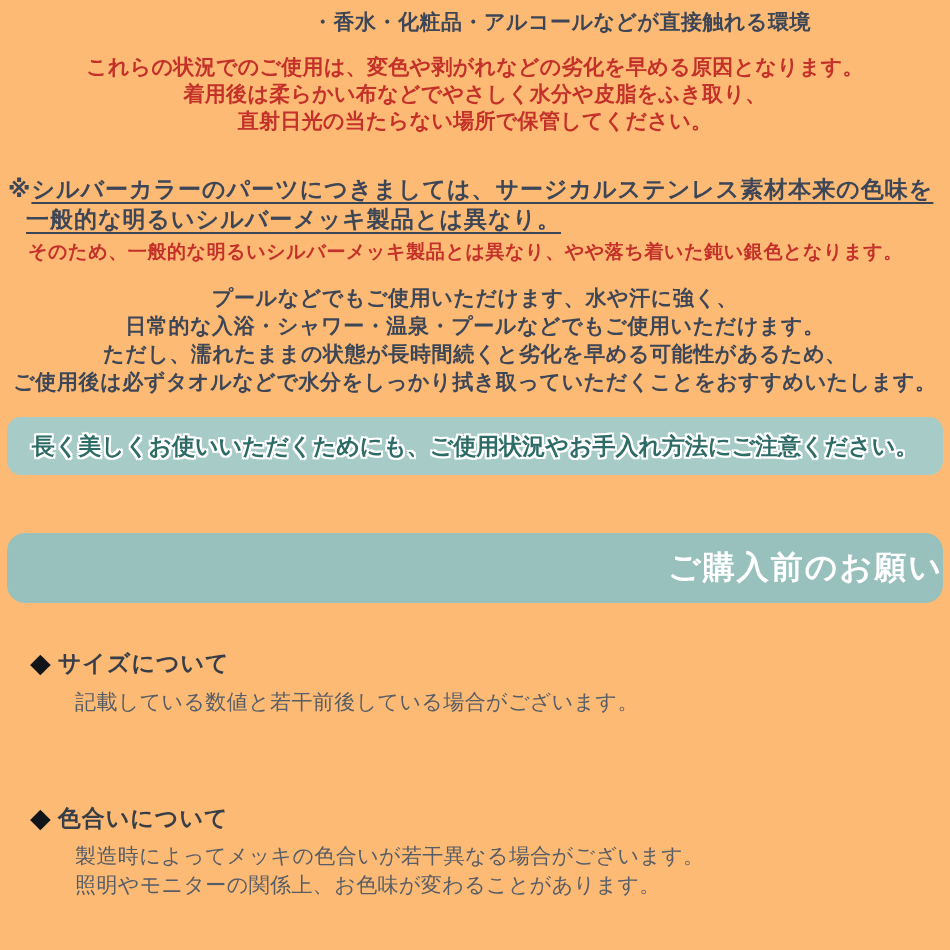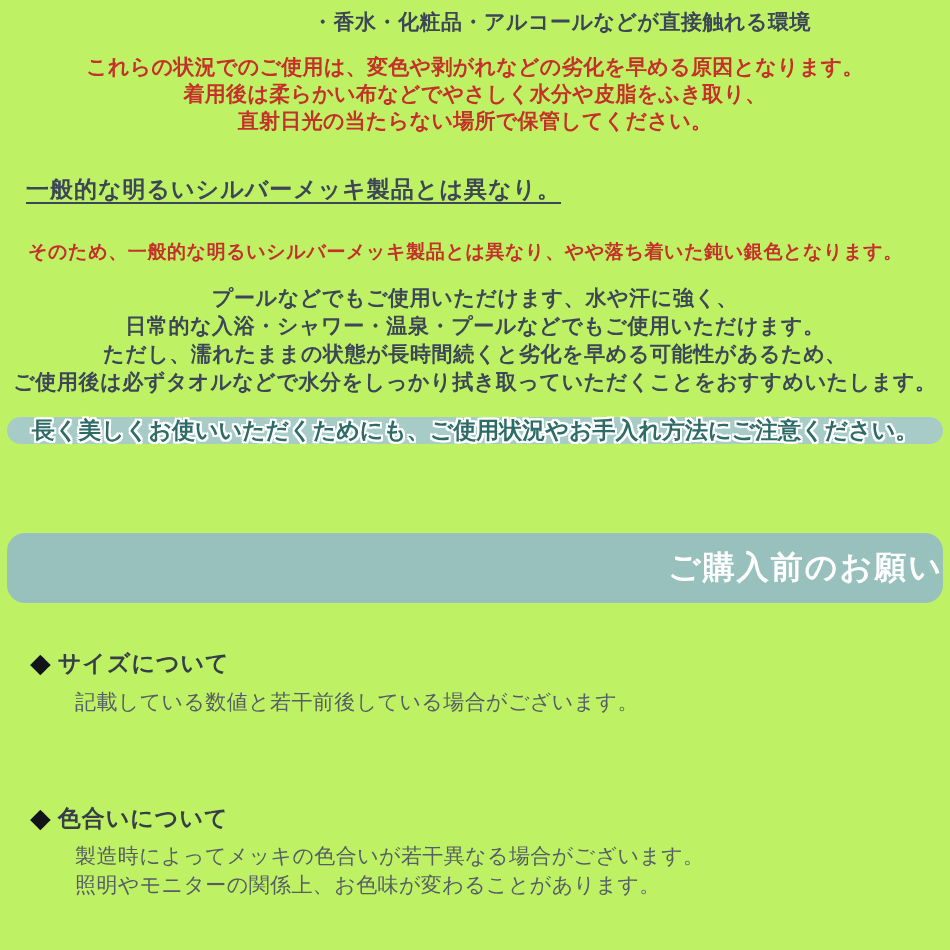--- a/index.html
+++ b/index.html
@@ -1,20 +1,20 @@
 <!DOCTYPE html>
 <html lang="ja" style="--navy: #3d4657; --red: #c4302a; --banner1-bg: #a7ccc8; --banner1-text: #2d6b66; --banner2-bg: #98c1be; --heading: #373e48; --body: #575d66;"><head>
 <meta charset="utf-8">
 <style>
   html,body{margin:0;padding:0;background:#ffffff;}
   .canvas{
     position:relative;
     width:950px;height:950px;
     overflow:hidden;
-    background:#bef264;
+    background:#fdba74;
     font-family:"Liberation Sans","DejaVu Sans",sans-serif;
   }
   
   .env-line{
     position:absolute;left:312px;top:8px;
     font-size:21px;font-weight:700;letter-spacing:.5px;
     color:var(--navy,#3d4657);white-space:nowrap;
   }
   
   .red-block{
@@ -42,21 +42,21 @@
   }
   
   .navy-block{
     position:absolute;left:0;top:284px;width:100%;
     text-align:center;
     font-size:21px;font-weight:700;line-height:28px;letter-spacing:.6px;
     color:var(--navy,#3d4657);white-space:nowrap;
   }
   
   .banner-care{
-    position:absolute;left:7px;top:417px;width:936px;height:27px;
+    position:absolute;left:7px;top:417px;width:936px;height:58px;
     background:var(--banner1-bg,#a7ccc8);
     border-radius:14px;
     display:flex;align-items:center;justify-content:center;
   }
   .banner-care .outline-text{
     font-size:23px;font-weight:700;white-space:nowrap;
     color:var(--banner1-text,#2d6b66);
     text-shadow:
       -2px -2px 0 #fff, 2px -2px 0 #fff,
       -2px  2px 0 #fff, 2px  2px 0 #fff,
@@ -104,20 +104,21 @@
 
   <div class="env-line">・香水・化粧品・アルコールなどが直接触れる環境</div>
 
   <div class="red-block">
     <div>これらの状況でのご使用は、変色や剥がれなどの劣化を早める原因となります。</div>
     <div>着用後は柔らかい布などでやさしく水分や皮脂をふき取り、</div>
     <div>直射日光の当たらない場所で保管してください。</div>
   </div>
 
   <div class="silver-note">
+    <div><span>※</span><span class="ul">シルバーカラーのパーツにつきましては、サージカルステンレス素材本来の色味を</span></div>
     <div class="indent"><span class="ul">一般的な明るいシルバーメッキ製品とは異なり。</span></div>
   </div>
 
   <div class="red-note">そのため、一般的な明るいシルバーメッキ製品とは異なり、やや落ち着いた鈍い銀色となります。</div>
 
   <div class="navy-block">
     <div>プールなどでもご使用いただけます、水や汗に強く、</div>
     <div>日常的な入浴・シャワー・温泉・プールなどでもご使用いただけます。</div>
     <div>ただし、濡れたままの状態が長時間続くと劣化を早める可能性があるため、</div>
     <div>ご使用後は必ずタオルなどで水分をしっかり拭き取っていただくことをおすすめいたします。</div>

